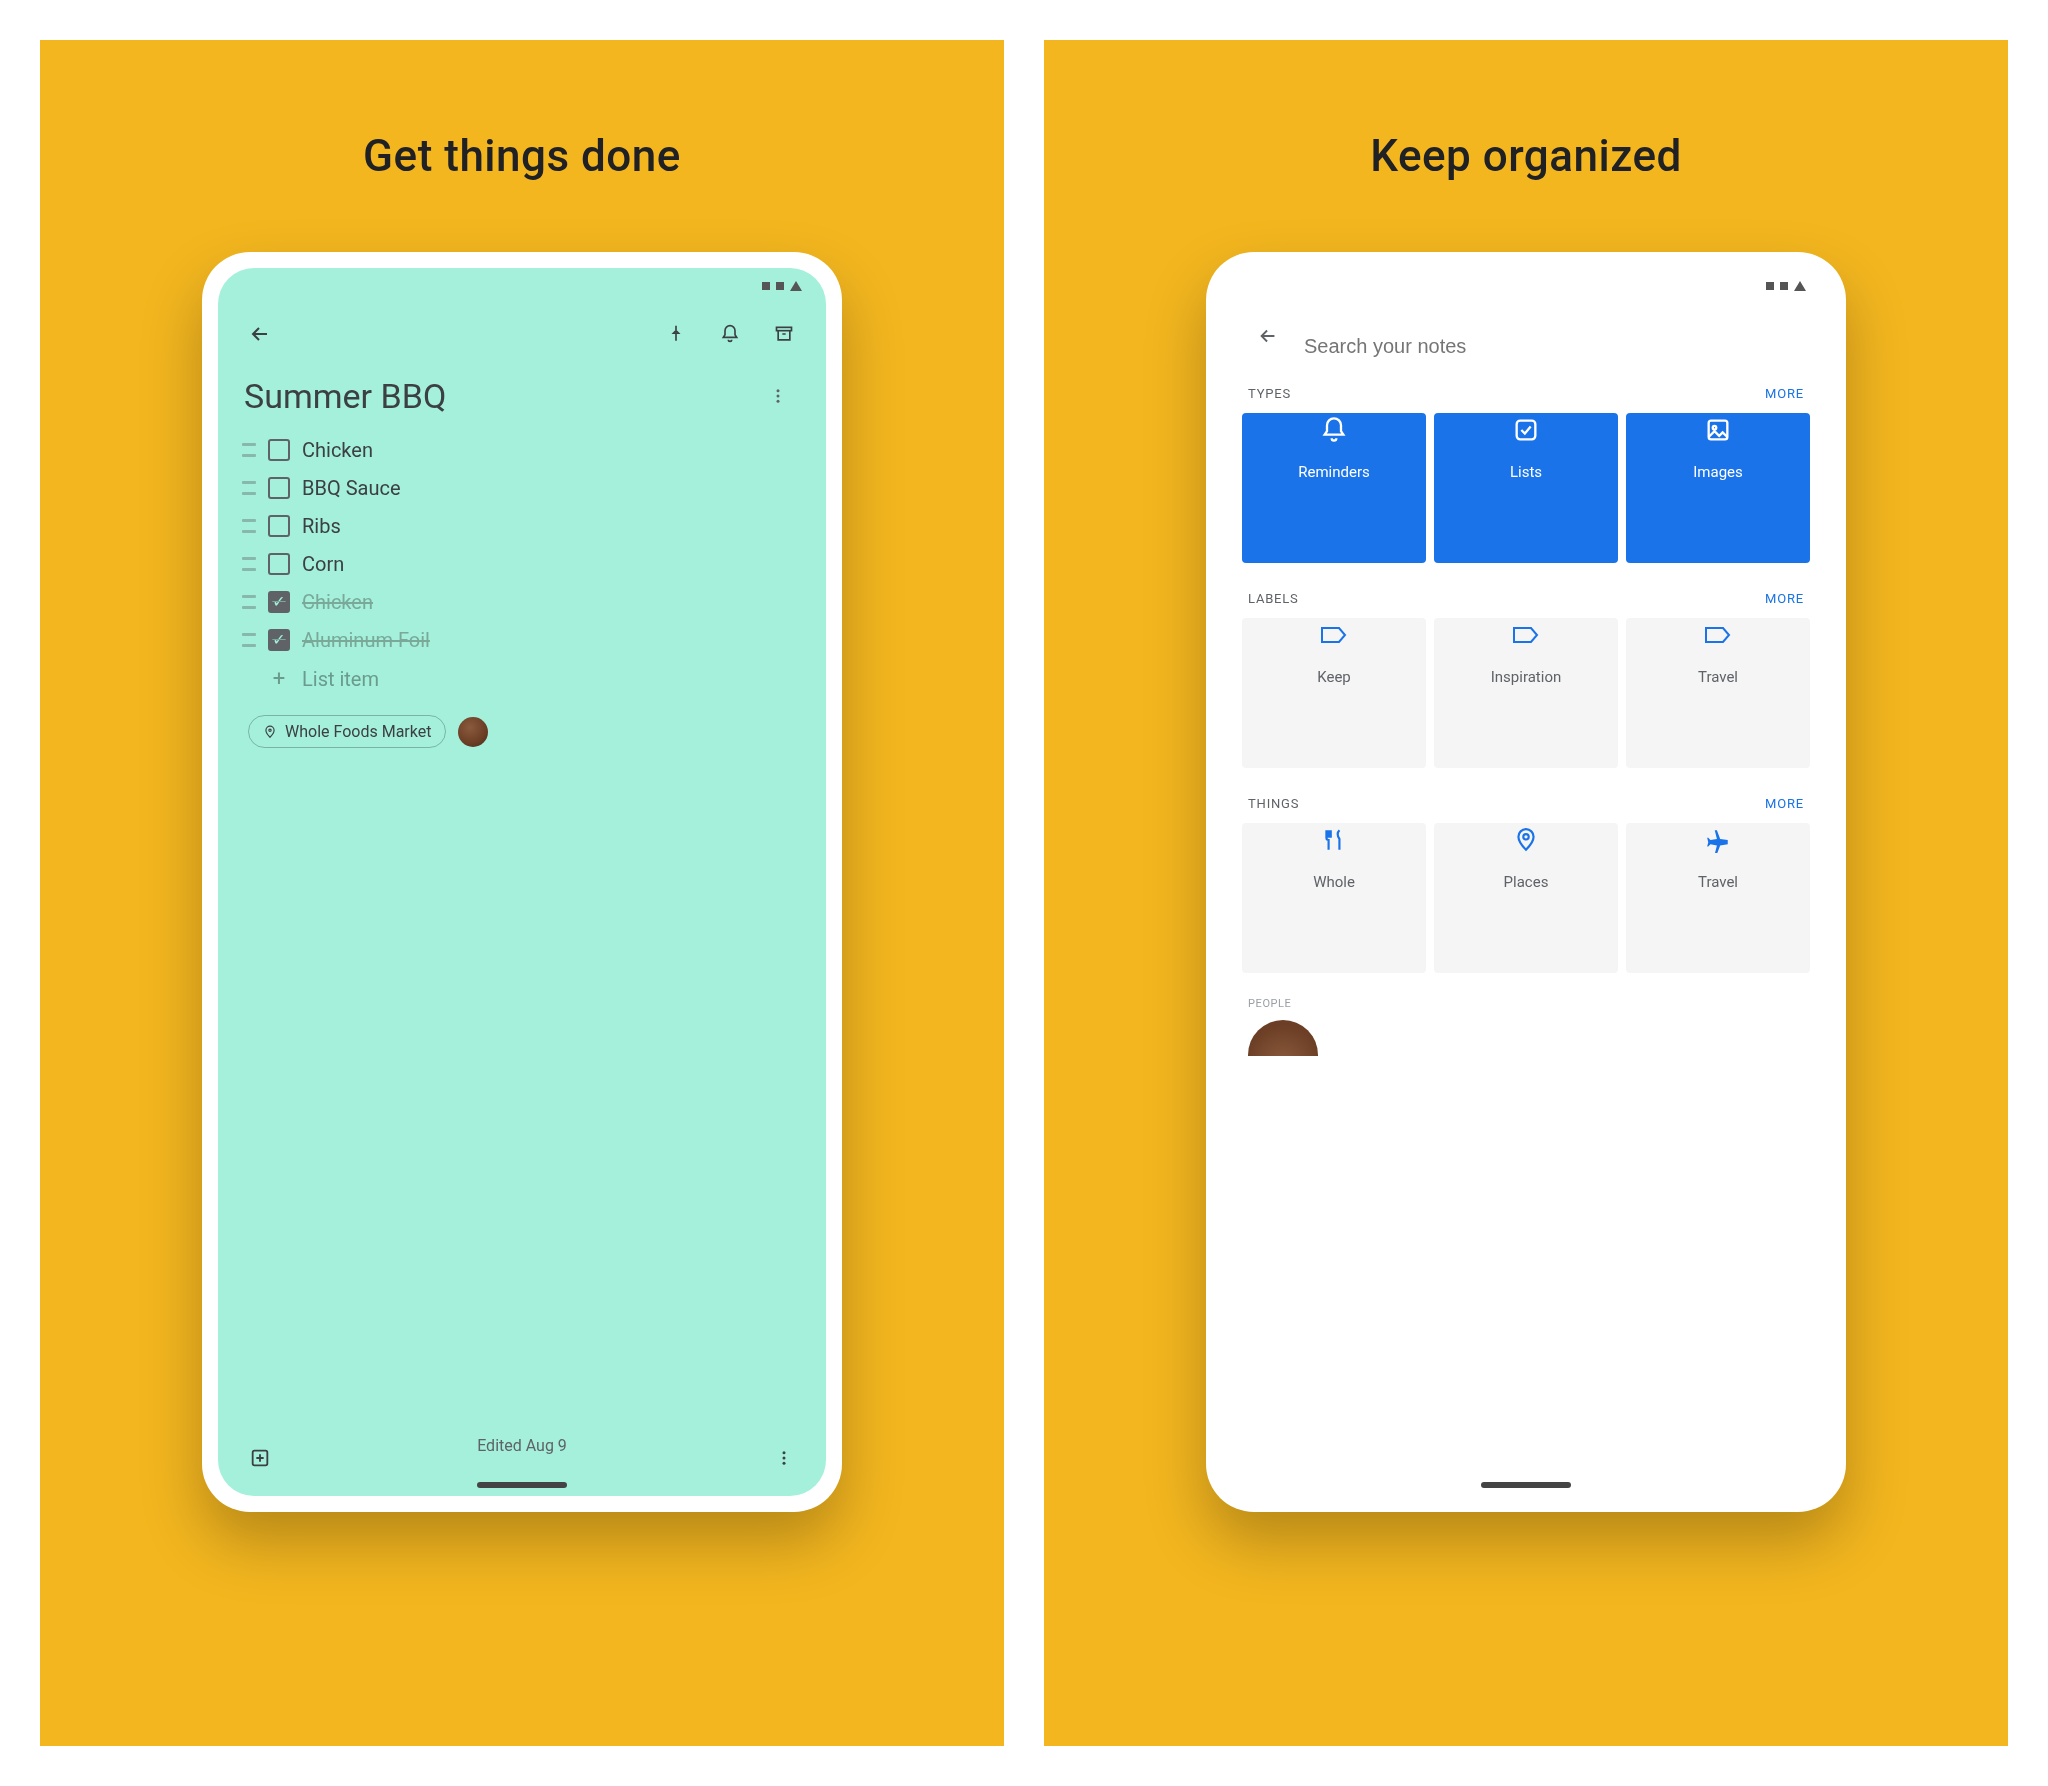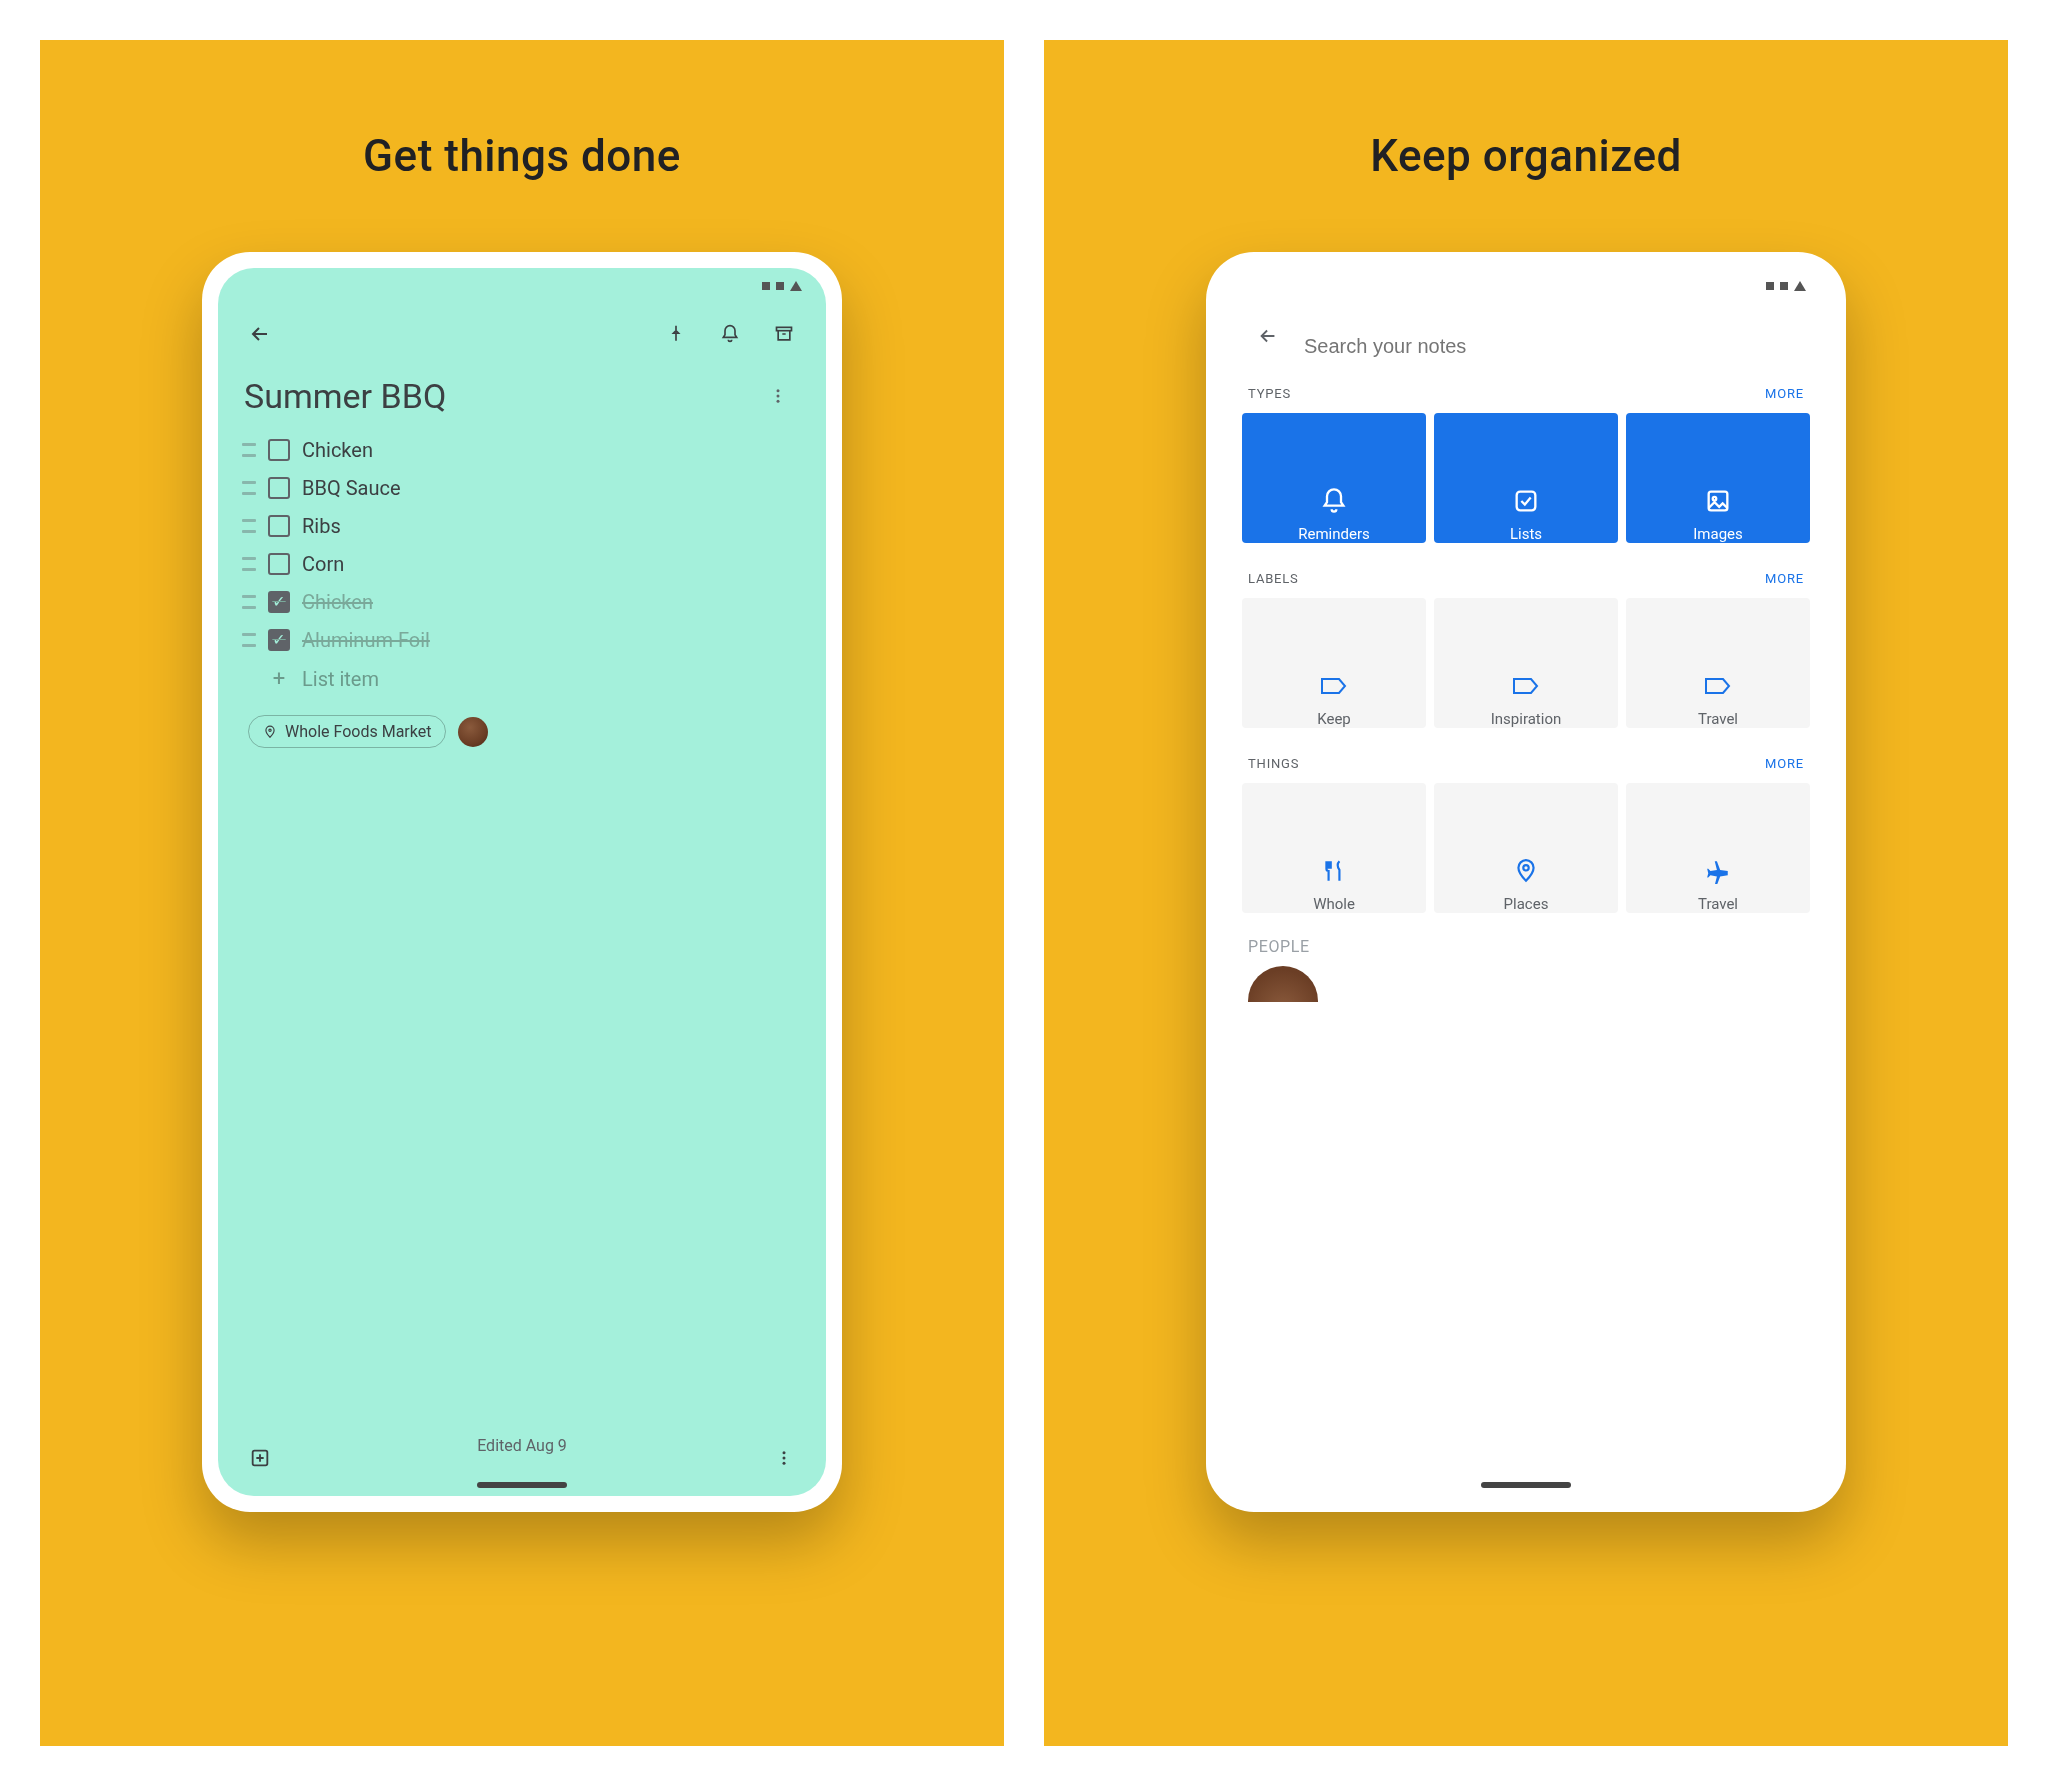--- a/index.html
+++ b/index.html
@@ -124,32 +124,32 @@
     display:flex; align-items:center; justify-content:space-between;
     font-size:13px; letter-spacing:0.8px; text-transform:uppercase;
     padding:10px 6px 12px 6px;
   }
   .section-head .lbl { color:#5f6368;}
   .section-head .more { color:#1a73e8; cursor:pointer;}
   .tile-grid {
     display:grid; grid-template-columns:repeat(3,1fr); gap:8px; padding-bottom:18px;
   }
   .tile {
-    background:#f5f5f5; border-radius:4px; height:130px;
-    display:flex; flex-direction:column; align-items:center; justify-content:flex-end; gap:7px;
+    background:#f5f5f5; border-radius:4px; height:150px;
+    display:flex; flex-direction:column; align-items:center; justify-content:flex-start; gap:16px;
     color:#5f6368; font-size:15px; cursor:pointer;
   }
   .tile.blue { background:#1a73e8; color:#fff;}
   .tile .tile-icon { width:34px; height:34px; display:flex; align-items:center; justify-content:center;}
   .tile.blue .tile-icon { color:#fff; }
   .tile:not(.blue) .tile-icon { color:#1a73e8; }
   .tile-label { font-size:15px;}
   .section-small-head {
     display:flex; align-items:center; justify-content:space-between;
-    font-size:16px; letter-spacing:0.6px; padding:6px 6px 10px 6px; color:#9aa0a6;
+    font-size:11px; letter-spacing:0.6px; padding:6px 6px 10px 6px; color:#9aa0a6;
   }
   .people-row { padding:0 26px 10px 26px;}
   .people-avatar {
     width:70px; height:36px; border-radius:36px 36px 0 0;
     background: radial-gradient(circle at 50% 120%, #8a5a3c 0%, #6b3e25 70%);
   }
   svg { display:block; }
 </style>
 </head>
 <body>

